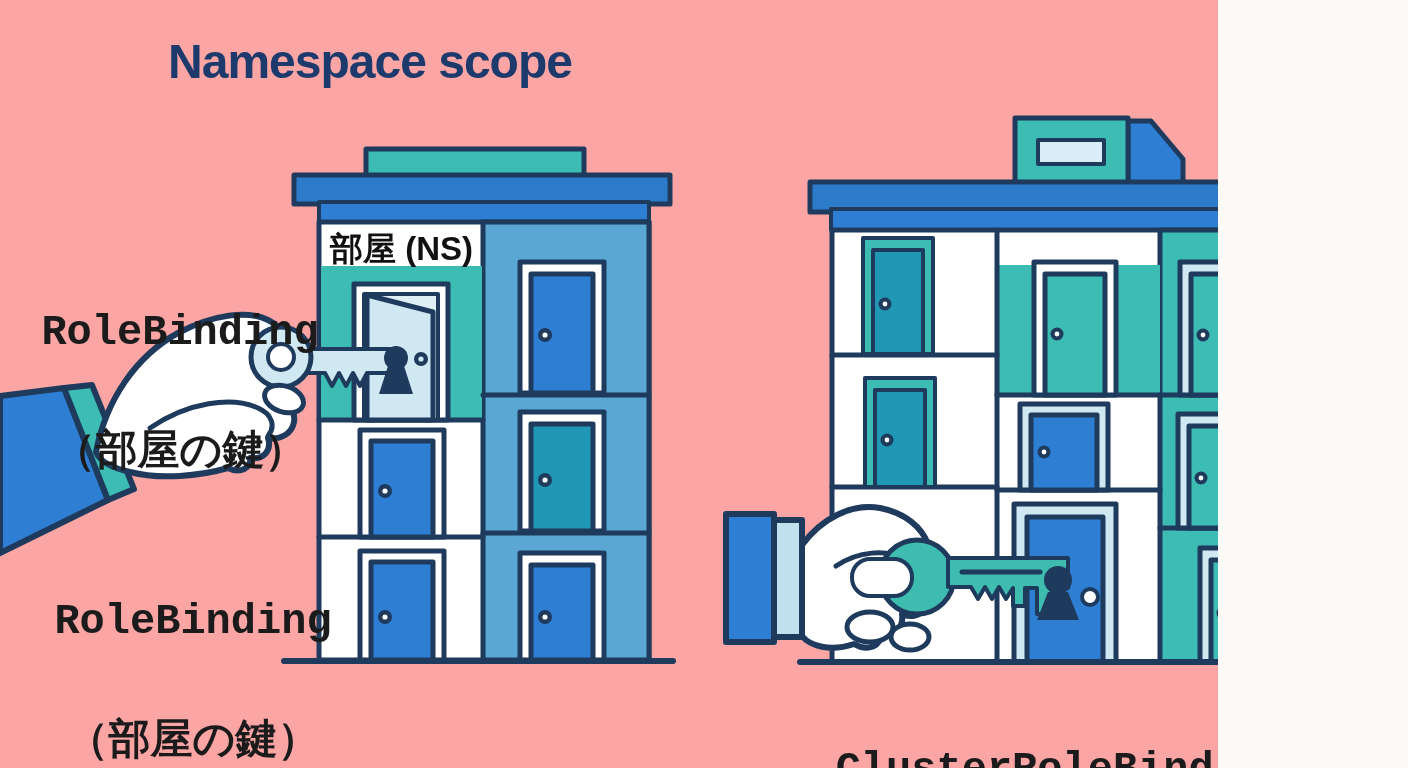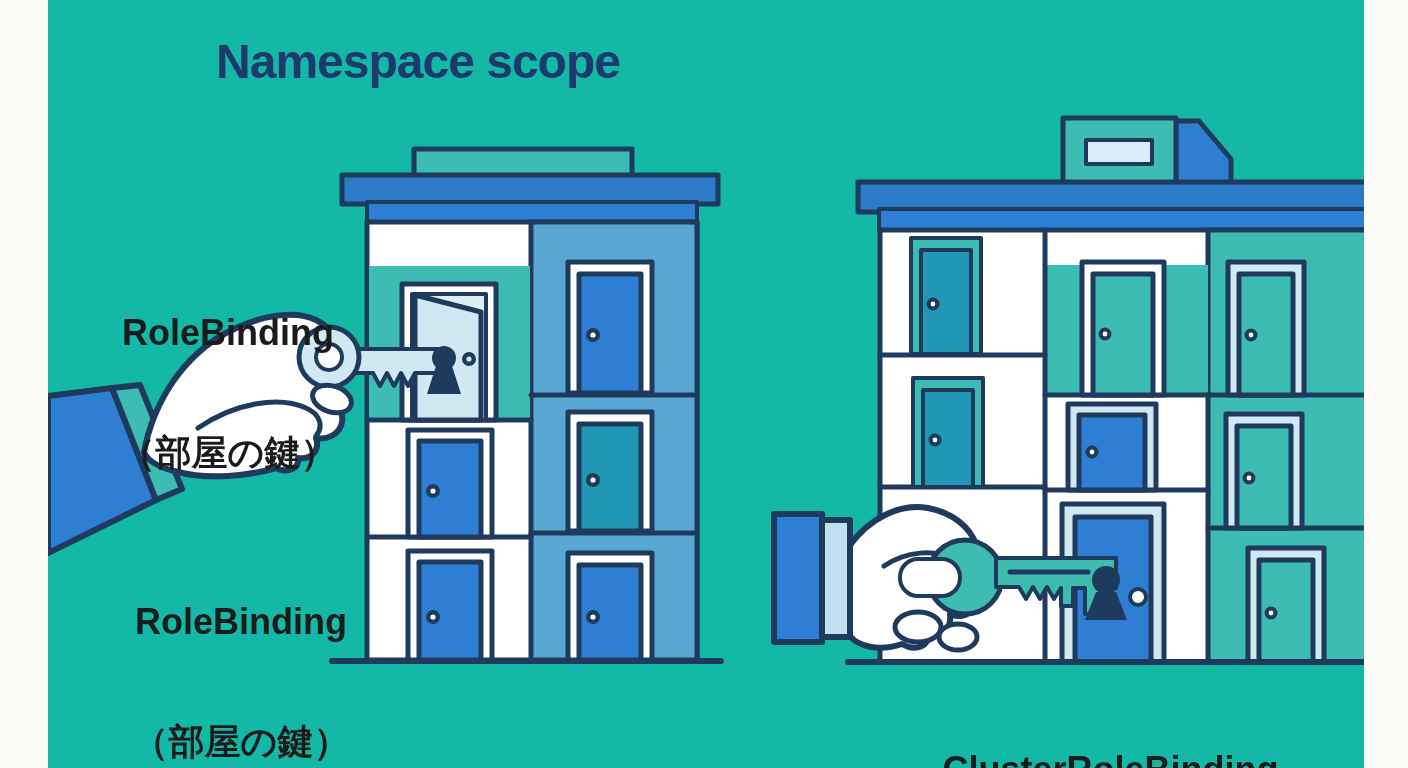--- a/index.html
+++ b/index.html
@@ -1,25 +1,24 @@
 <!DOCTYPE html>
 <html><head>
 <meta charset="utf-8">
 <style>
   html,body{margin:0;padding:0;background:#fbfaf6;}
   .stage{
-    position:relative;width:1316px;height:768px;overflow:hidden;
-    background:#14b8a6;
+    position:relative;width:1218px;height:768px;overflow:hidden;
+    background:#fca5a5;
     font-family:"Liberation Sans","DejaVu Sans",sans-serif;
-    margin-left:48px;
   }
   .stage svg{position:absolute;left:0;top:0;z-index:0;}
   .txt{position:absolute;z-index:2;text-align:center;font-weight:bold;white-space:pre;}
   .title{font-size:48px;color:#1d3a6c;letter-spacing:-1px;}
-  .blabel{font-size:36px;color:#1b1b1b;line-height:40px;}
+  .blabel{font-size:42px;color:#1b1b1b;line-height:40px;font-family:Liberation Mono, monospace;}
   .room-label{font-size:33px;color:#111;}
   
   .s  {stroke:#1e3a5c;stroke-width:5;stroke-linejoin:round;stroke-linecap:round;}
   .s4 {stroke:#1e3a5c;stroke-width:4;stroke-linejoin:round;stroke-linecap:round;}
   .s6 {stroke:#1e3a5c;stroke-width:6;stroke-linejoin:round;stroke-linecap:round;}
   .ln {stroke:#1e3a5c;stroke-width:5;stroke-linecap:round;}
   .ln6{stroke:#1e3a5c;stroke-width:6;stroke-linecap:round;}
   .f-white{fill:#ffffff;} .f-none{fill:none;}
   .f-teal{fill:#3cbcb2;} .f-tealdoor{fill:#2097b4;}
   .f-roof{fill:#2c7bc9;} .f-blue{fill:#2e7ed3;}
@@ -210,19 +209,20 @@
 <div class="txt blabel" style="left:40px;top:233px;width:280px;">
   <div>RoleBinding</div>
   <div>（部屋の鍵）</div>
 </div>
 
 <div class="txt blabel" style="left:53px;top:522px;width:280px;">
   <div>RoleBinding</div>
   <div>（部屋の鍵）</div>
 </div>
 
+<div class="txt room-label" style="left:321px;top:227px;width:161px;">部屋 (NS)</div>
 
 <div class="txt blabel" style="left:830px;top:670px;width:465px;">
   <div>ClusterRoleBinding</div>
   
 </div>
 
 </div>
 
 </body></html>

